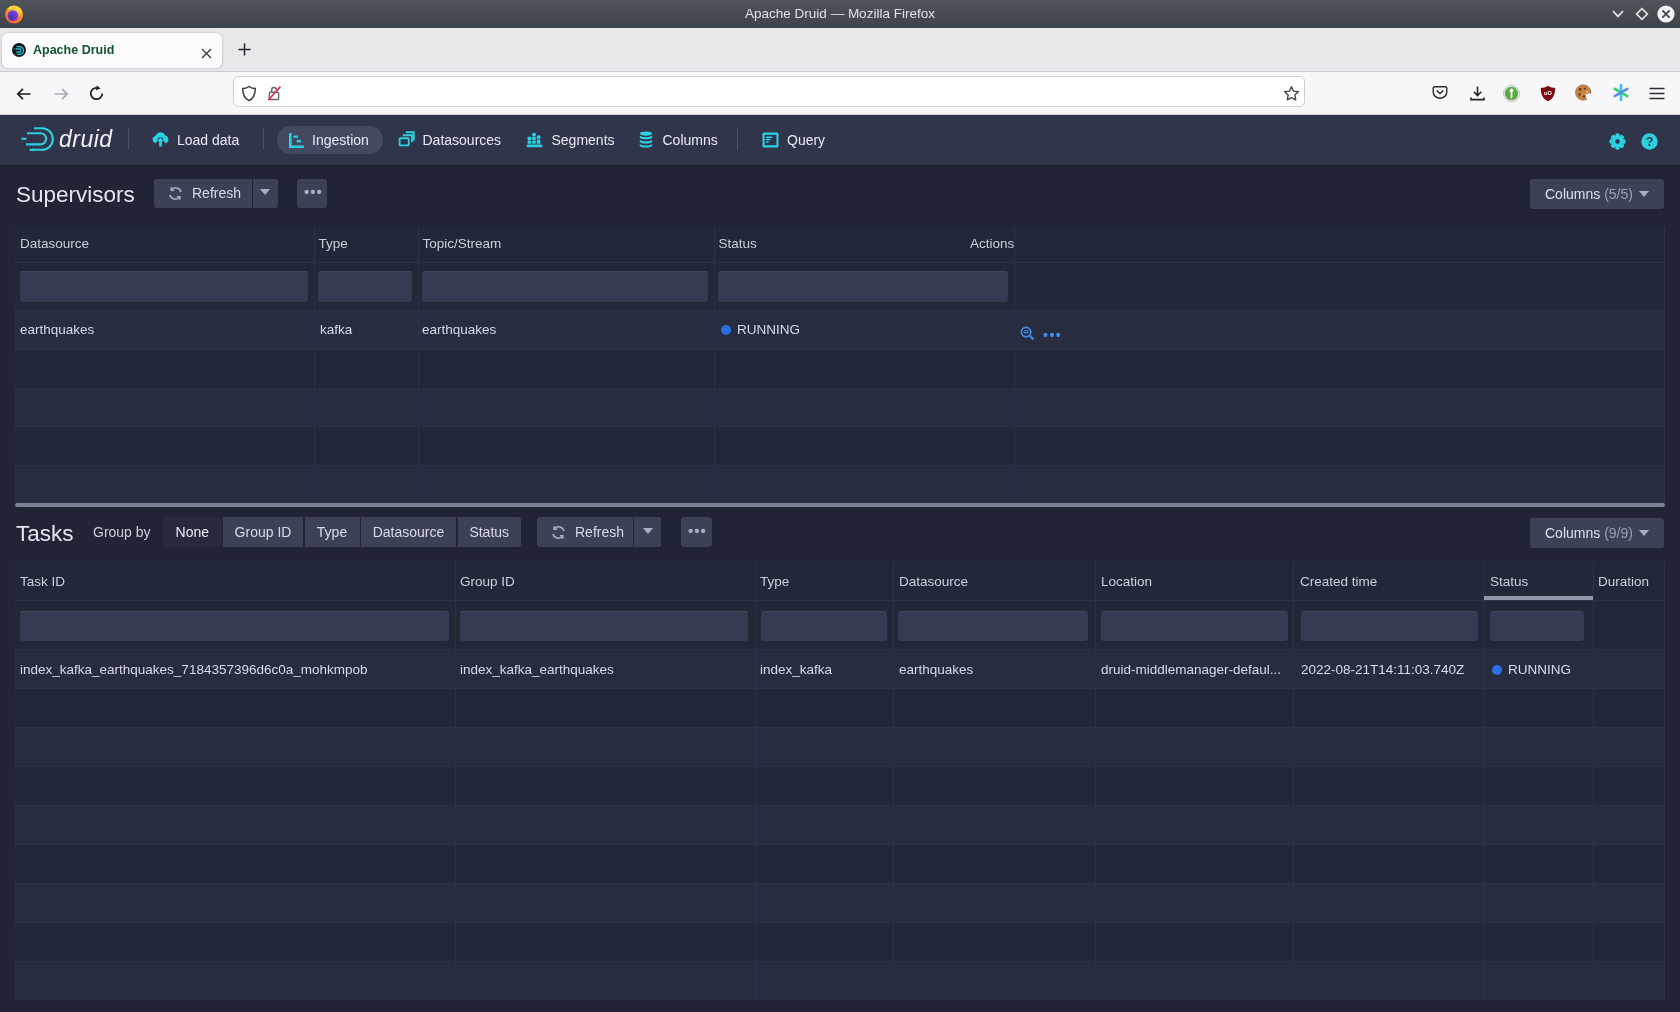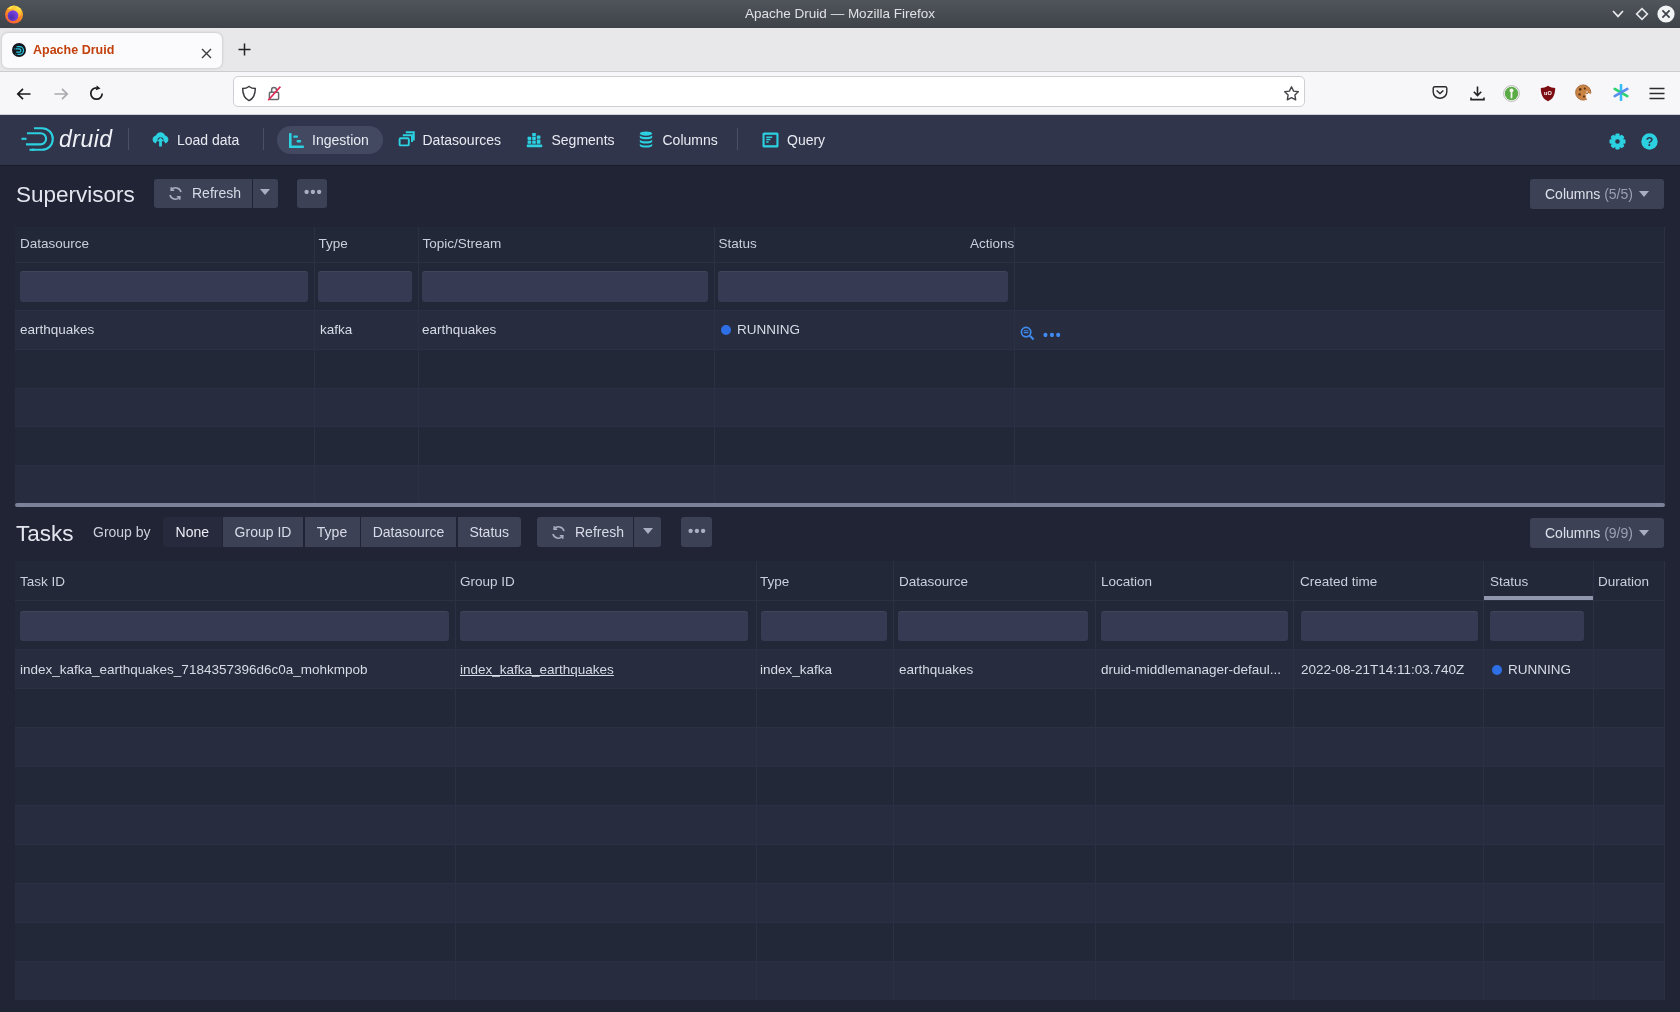--- a/index.html
+++ b/index.html
@@ -8,21 +8,21 @@
   #app { position:relative; width:1680px; height:1012px; background:#202434; overflow:hidden; }
   .abs { position:absolute; }
   
   #titlebar { left:0; top:0; width:1680px; height:28px;
     background:linear-gradient(#50555c,#3e434a); }
   #titletext { left:0; top:0; width:1680px; height:28px; line-height:28px; text-align:center;
     color:#dfe1e4; font-size:13.5px; }
   #tabbar { left:0; top:28px; width:1680px; height:43.5px; background:#e8e8eb; border-bottom:1px solid #ccccd2; }
   #tab { left:2px; top:4.5px; width:220px; height:35.5px; background:#fbfbfd; border-radius:6px;
     box-shadow:0 0 3px rgba(0,0,0,0.22); }
-  #tablabel { left:31px; top:0; height:35.5px; line-height:35.5px; color:#c2410c; font-size:12.5px; font-weight:700; }
+  #tablabel { left:31px; top:0; height:35.5px; line-height:35.5px; color:#14532d; font-size:12.5px; font-weight:700; }
   #urlrow { left:0; top:71.5px; width:1680px; height:43.5px; background:#f7f7f9; border-bottom:1px solid #cfcfd4; }
   #urlfield { left:233px; top:4.5px; width:1072px; height:31px; background:#ffffff; border:1px solid #cfcfd4; border-radius:5px; }
   #urltext { left:293px; top:0px; height:43px; line-height:42px; font-size:15px; color:#1d1d20; }
   #urltext .dim { color:#6f6f74; }
   
   #navbar { left:0; top:115px; width:1680px; height:50px; background:#30354b; box-shadow:0 1px 0 #191c29; }
   .navsep { top:13px; width:1px; height:22px; background:#4a4f66; }
   .navlabel { top:0; height:59px; line-height:50px; font-size:14px; color:#e8eaf1; }
   #navpill { left:276.5px; top:10.5px; width:106px; height:28px; background:#434961; border-radius:14px; }
   #druidword { left:59px; top:0; height:50px; line-height:49px; font-size:23px; font-style:italic; color:#f0f2f7; letter-spacing:0.5px;text-align:right; }
@@ -397,21 +397,21 @@
 
       <div class="abs finput" style="left:20px;top:611px;width:429px;height:30px;"></div>
       <div class="abs finput" style="left:460px;top:611px;width:288px;height:30px;"></div>
       <div class="abs finput" style="left:761px;top:611px;width:126px;height:30px;"></div>
       <div class="abs finput" style="left:898px;top:611px;width:190px;height:30px;"></div>
       <div class="abs finput" style="left:1101px;top:611px;width:187px;height:30px;"></div>
       <div class="abs finput" style="left:1301px;top:611px;width:177px;height:30px;"></div>
       <div class="abs finput" style="left:1490px;top:611px;width:94px;height:30px;"></div>
 
       <div class="abs cell" style="left:20px;top:662px;">index_kafka_earthquakes_7184357396d6c0a_mohkmpob</div>
-      <div class="abs cell" style="left:460px;top:662px;text-decoration:underline;">index_kafka_earthquakes</div>
+      <div class="abs cell" style="left:460px;top:662px;">index_kafka_earthquakes</div>
       <div class="abs cell" style="left:760px;top:662px;">index_kafka</div>
       <div class="abs cell" style="left:899px;top:662px;">earthquakes</div>
       <div class="abs cell" style="left:1101px;top:662px;">druid-middlemanager-defaul...</div>
       <div class="abs cell" style="left:1301px;top:662px;">2022-08-21T14:11:03.740Z</div>
       <div class="abs dot" style="left:1492px;top:665px;"></div>
       <div class="abs cell" style="left:1508px;top:662px;">RUNNING</div>
     </div>
   </div>
 </div>
 

